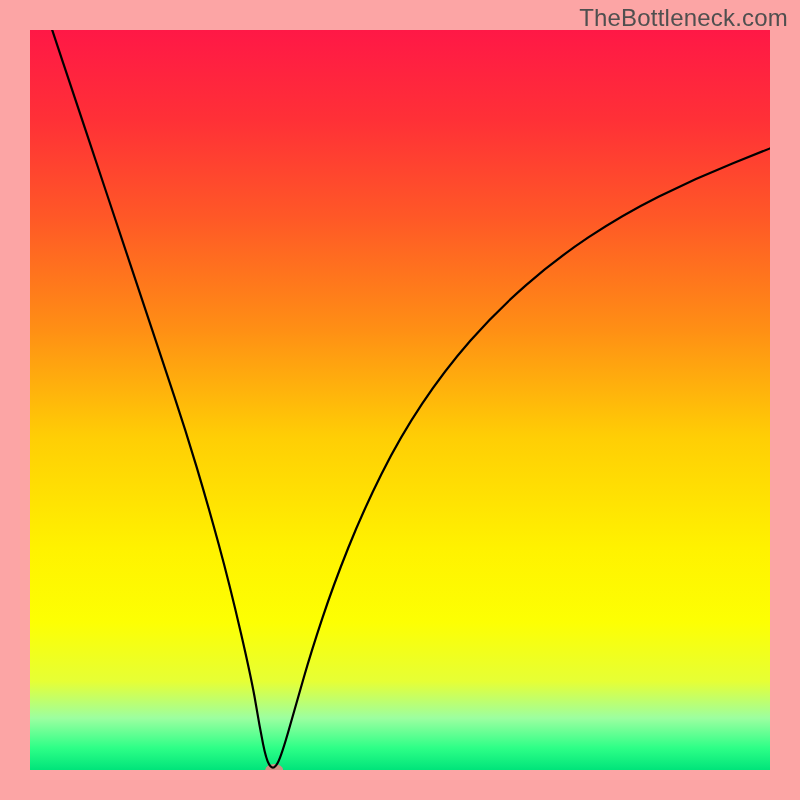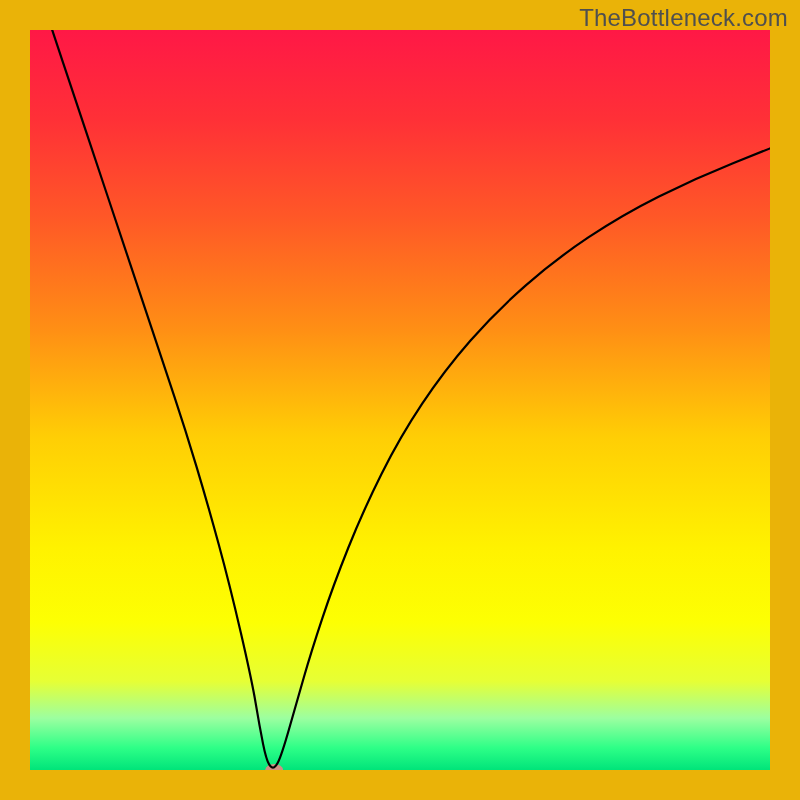--- a/index.html
+++ b/index.html
@@ -1,21 +1,21 @@
 <!DOCTYPE html>
 <html><head>
 <meta charset="utf-8">
 <style>
   * { margin: 0; padding: 0; box-sizing: border-box; }
   html, body { width: 800px; height: 800px; overflow: hidden; background: #000; }
   .stage {
     position: relative;
     width: 800px;
     height: 800px;
-    background: #eab308;
+    background: #fca5a5;
   }
   .watermark {
     position: absolute;
     top: 4px;
     right: 12px;
     font-family: Arial, Helvetica, sans-serif;
     font-size: 24px;
     color: #4f4f4f;
     font-weight: 400;
     letter-spacing: 0.2px;

